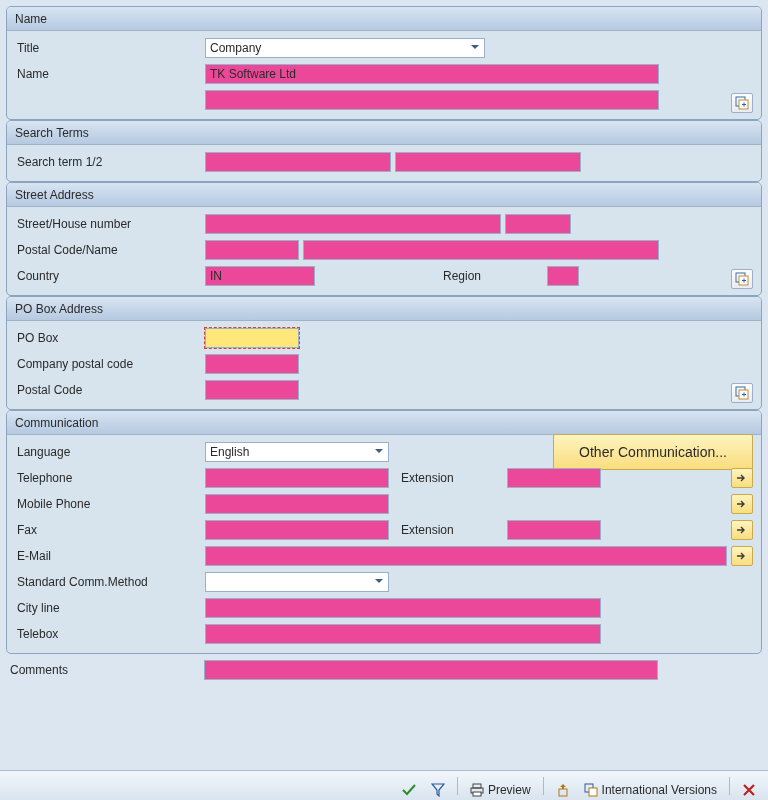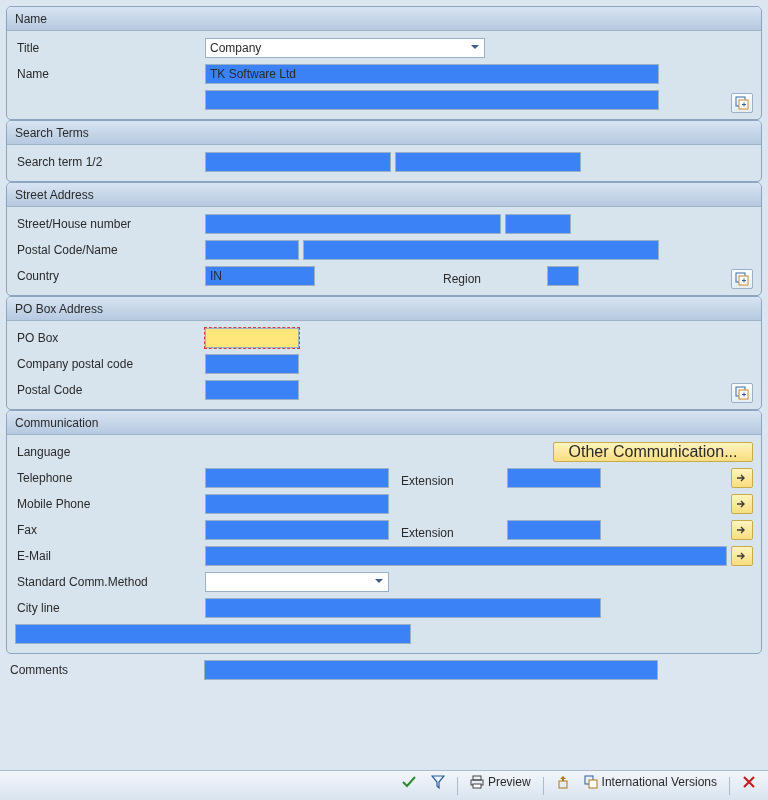--- a/index.html
+++ b/index.html
@@ -2,33 +2,33 @@
 <html><head>
 <meta charset="utf-8">
 <style>
   *{box-sizing:border-box;margin:0;padding:0;font-family:"Lucida Grande","Segoe UI",Arial,sans-serif;font-size:12px;color:#2a2a2a}
   body{background:#dbe6f0;width:768px;height:800px;overflow:hidden;padding:6px 6px 0 6px}
   .panel{border:1px solid #8ca4be;border-radius:5px;background:#d7e4ee;overflow:hidden}
   .phdr{height:24px;background:linear-gradient(#d8e4f2,#b5c9e0);border-bottom:1px solid #9eb2c9;padding-left:8px;display:flex;align-items:center;font-weight:400;color:#2d455f}
   .pbody{padding:4px 8px 6px 8px;position:relative}
   .row{display:flex;align-items:center;height:26px}
   .lbl{width:190px;padding-left:2px}
-  .ctls{flex:1;display:flex;align-items:flex-end;gap:4px}
-  input.fld,select.sel{height:20px;border:1px solid #9bb0c8;background:#3b82f6;padding:1px 4px;font-size:12px}
+  .ctls{flex:1;display:flex;align-items:center;gap:4px}
+  input.fld,select.sel{height:20px;border:1px solid #9bb0c8;background:#ec4899;padding:1px 4px;font-size:12px}
   select.sel{appearance:none;-webkit-appearance:none;background:#fff;padding-right:20px}
   .dd{position:relative;display:inline-block}
   .dd::after{content:"";position:absolute;right:6px;top:7px;border:4px solid transparent;border-top-color:#3e5f84;pointer-events:none}
   .btn-ico{width:22px;height:20px;border:1px solid #9bb0c8;background:linear-gradient(#fdfdfd,#e5edf5);border-radius:2px;display:inline-flex;align-items:center;justify-content:center;cursor:pointer}
   .expand{position:absolute;right:8px;bottom:6px}
-  .yellow-btn{height:20px;border:1px solid #c8ab4e;background:linear-gradient(#fff4bf,#f9dd7e);padding:0 14px;border-radius:2px;cursor:pointer;font-size:16px}
+  .yellow-btn{height:36px;border:1px solid #c8ab4e;background:linear-gradient(#fff4bf,#f9dd7e);padding:0 14px;border-radius:2px;cursor:pointer;font-size:14px}
   .arrow-btn{width:22px;height:20px;border:1px solid #c8ab4e;background:linear-gradient(#fff4bf,#f9dd7e);border-radius:2px;display:inline-flex;align-items:center;justify-content:center;cursor:pointer}
   .arrow-btn svg,.btn-ico svg{display:block}
   .focus-fld{background:#ffe77a!important;outline:1px dashed #d04040;outline-offset:0}
   .footer{position:fixed;left:0;right:0;bottom:0;height:30px;border-top:1px solid #a9bccf;background:linear-gradient(#f2f6fb,#d9e4ef);display:flex;align-items:center;justify-content:flex-end;gap:10px;padding:0 10px}
-  .fbtn{display:inline-flex;align-items:flex-start;gap:4px;height:22px;padding:0 2px;cursor:pointer}
+  .fbtn{display:inline-flex;align-items:flex-end;gap:4px;height:22px;padding:0 2px;cursor:pointer}
   .sep{width:1px;height:18px;background:#a9bccf}
   .comments-row{display:flex;align-items:center;margin:6px 0 0 2px}
   .comments-row .lbl{width:196px}
 </style>
 </head>
 <body>
 
 <div class="panel">
   <div class="phdr">
       <span>Name</span>
@@ -152,20 +152,21 @@
 </div>
 
 <div class="panel">
   <div class="phdr">
       <span>Communication</span>
     </div>
   <div class="pbody">
     <div class="row">
       <div class="lbl">Language</div>
       <div class="ctls">
+        <span class="dd"><select class="sel" style="width:184px"><option>English</option></select></span>
         <div style="flex:1"></div>
         <button class="yellow-btn" style="width:200px">Other Communication...</button>
       </div>
     </div>
     <div class="row">
       <div class="lbl">Telephone</div>
       <div class="ctls">
         <input class="fld" style="width: 184px;" value="">
         <div style="width:110px;padding-left:8px">Extension</div>
         <input class="fld" style="width: 94px;" value="">
@@ -220,20 +221,21 @@
         <span class="dd"><select class="sel" style="width:184px"><option></option></select></span>
       </div>
     </div>
     <div class="row">
       <div class="lbl">City line</div>
       <div class="ctls">
           <input class="fld" style="width: 396px;" value="">
         </div>
     </div>
     <div class="row">
+      <div class="lbl">Telebox</div>
       <div class="ctls">
           <input class="fld" style="width: 396px;" value="">
         </div>
     </div>
   </div>
 </div>
 
 <div class="comments-row">
   <div class="lbl">Comments</div>
   <input class="fld" style="width: 454px;" value="">

